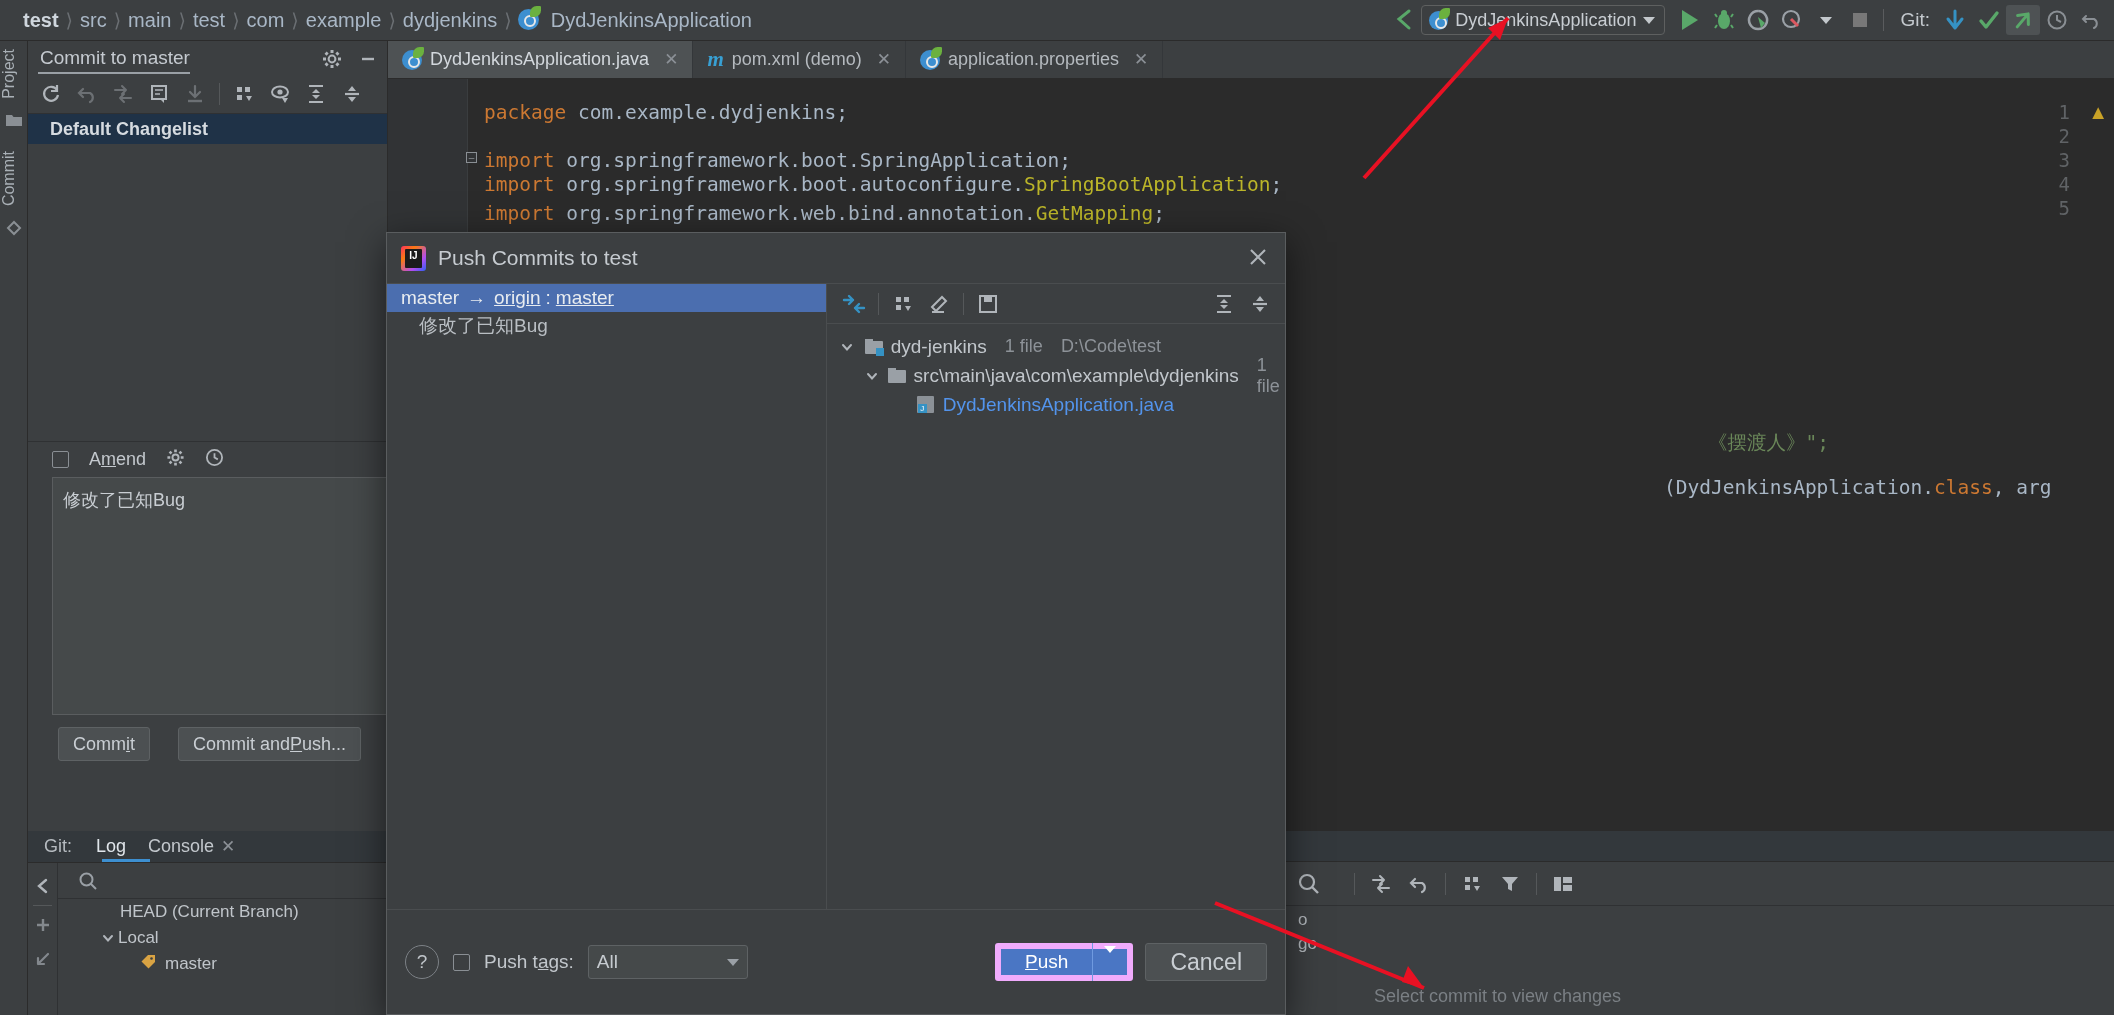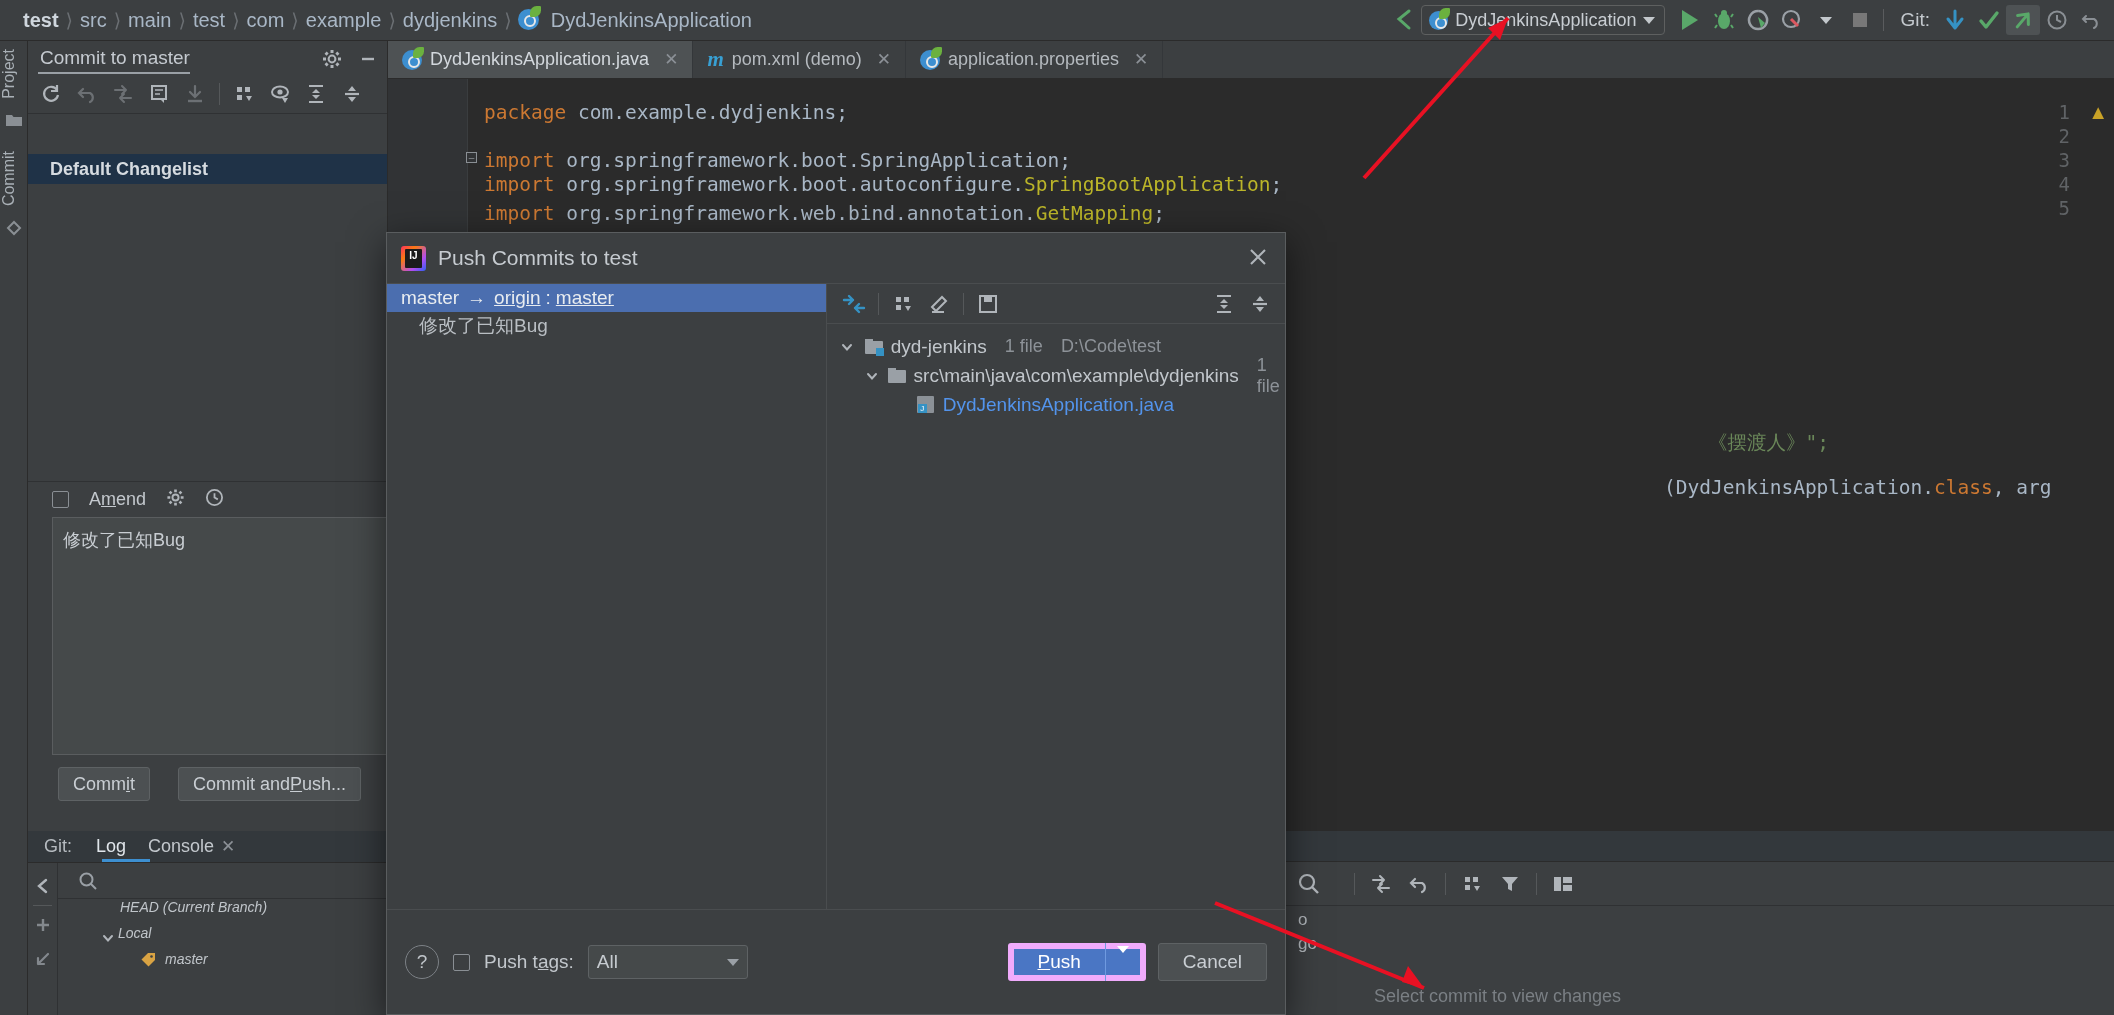--- a/index.html
+++ b/index.html
@@ -82,21 +82,21 @@
   .cp-toolrow {
     height: 40px; display: flex; align-items: center; gap: 2px; padding-left: 6px;
     border-bottom: 1px solid #2f3133;
   }
   .tbtn { width: 34px; height: 32px; display: flex; align-items: center; justify-content: center; cursor: pointer; }
   .tbtn.dim svg { opacity: .42; }
   .vsep { width: 1px; height: 22px; background: #55585a; margin: 0 5px; }
 
   .changelist-row {
     height: 30px; background: #1f3247; display: flex; align-items: center;
-    padding-left: 22px; font-size: 18px; font-weight: bold; color: #d6dbe0; cursor: pointer; margin-top: 40px;
+    padding-left: 22px; font-size: 18px; font-weight: bold; color: #d6dbe0; cursor: pointer;
   }
   .cp-filearea { height: 297px; background: #3c3f41; }
 
   .amendrow {
     height: 36px; display: flex; align-items: center; gap: 20px; padding-left: 24px;
     border-top: 1px solid #2f3133;
   }
   .chk {
     width: 17px; height: 17px; border: 1px solid #8a8f94; background: #3c3f41;
     border-radius: 2px; cursor: pointer; flex: none;
@@ -135,21 +135,21 @@
 
   .git-body { display: flex; height: 152px; }
   .git-side { width: 30px; background: #3c3f41; padding-top: 6px; border-right: 1px solid #2f3133; }
   .gs-ico { height: 34px; display: flex; align-items: center; justify-content: center; cursor: pointer; }
   .gs-div { height: 1px; background: #55585a; margin: 2px 5px; }
   .git-tree { flex: 1; }
   .git-search {
     height: 36px; display: flex; align-items: center; padding-left: 20px;
     border-bottom: 1px solid #2f3133;
   }
-  .tree-row { height: 26px; display: flex; font-size: 14px; color: #c0c5ca; cursor: pointer; font-style: italic; }
+  .tree-row { height: 26px; display: flex; align-items: center; font-size: 17px; color: #c0c5ca; cursor: pointer; }
 
   
   .editor { position: absolute; left: 388px; top: 41px; width: 1726px; height: 974px; background: #2b2b2b; }
   .tabstrip {
     height: 38px; background: #3c3f41; display: flex; align-items: stretch;
     border-bottom: 1px solid #2b2b2b;
   }
   .etab {
     display: flex; align-items: center; gap: 8px; padding: 0 14px;
     font-size: 18px; color: #b5babf; cursor: pointer; border-right: 1px solid #34373a;
@@ -278,21 +278,21 @@
   .dlg-actions { margin-left: auto; display: flex; align-items: center; gap: 12px; }
   .pushbtn {
     display: flex; align-items: center; height: 38px;
     background: #4a76c4; border: 6px solid #f0abfc; border-radius: 3px; cursor: pointer;
   }
   .pushbtn .lbl { padding: 0 24px; font-size: 19px; color: #ffffff; }
   .pushbtn .divd { width: 1px; height: 38px; background: #6f9ae0; }
   .pushbtn .arw { padding: 0 11px; }
   .cancelbtn {
     height: 38px; padding: 0 24px; background: #4c5052; border: 1px solid #5e6264;
-    border-radius: 3px; font-size: 19px; color: #c9ced3; cursor: pointer;
+    border-radius: 3px; font-size: 23px; color: #c9ced3; cursor: pointer;
     display: flex; align-items: center;
   }
 
   
   .annot { position: absolute; pointer-events: none; left: 0; top: 0; width: 2114px; height: 1015px; }
 </style>
 </head>
 <body>
 
 <div id="app">

